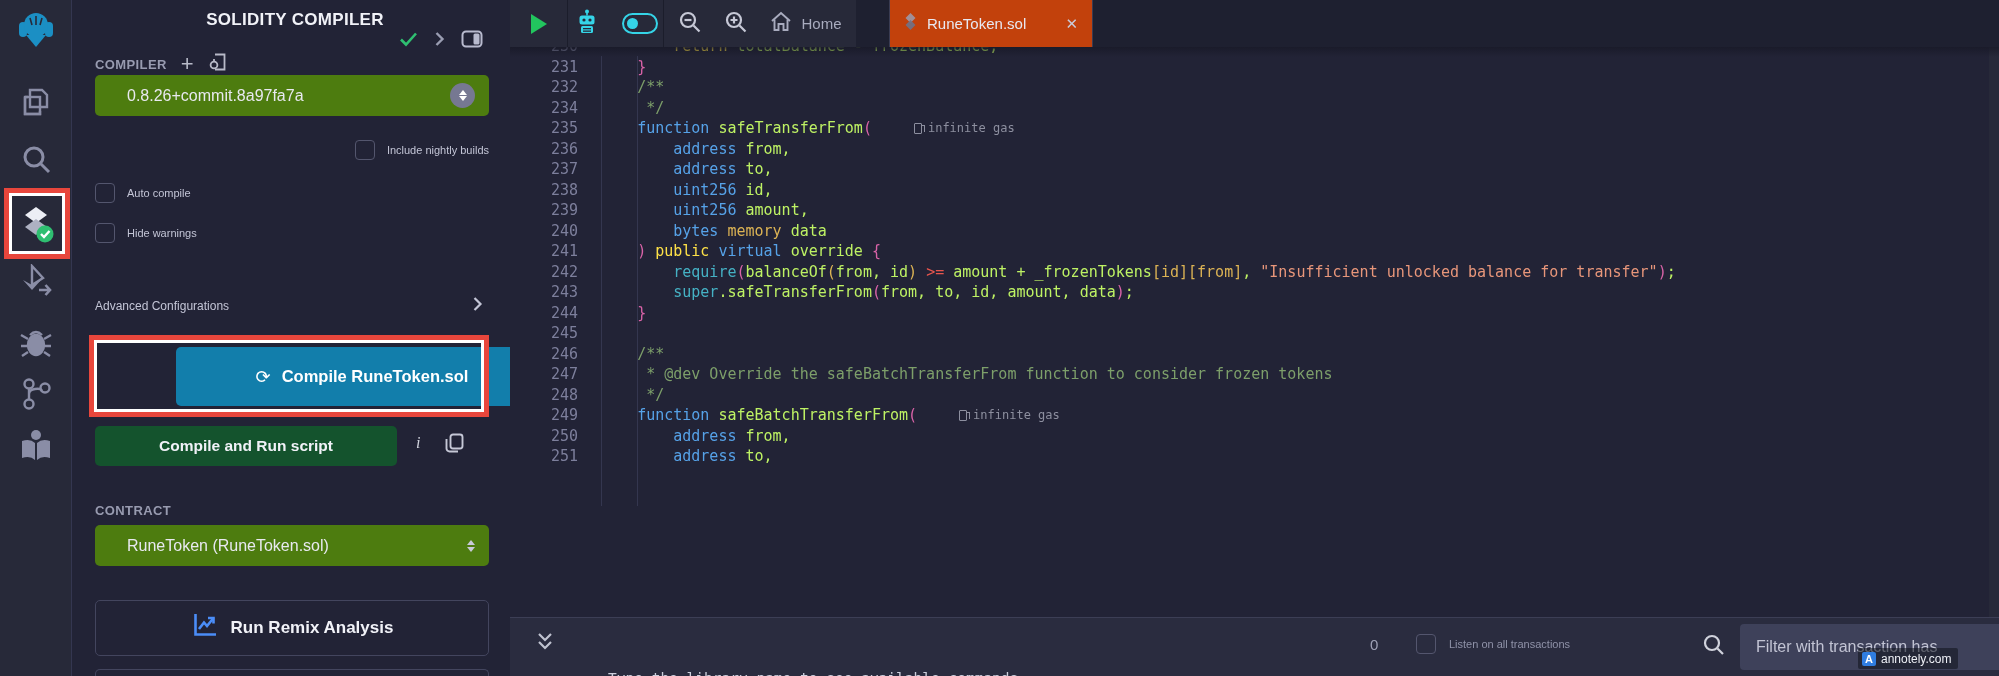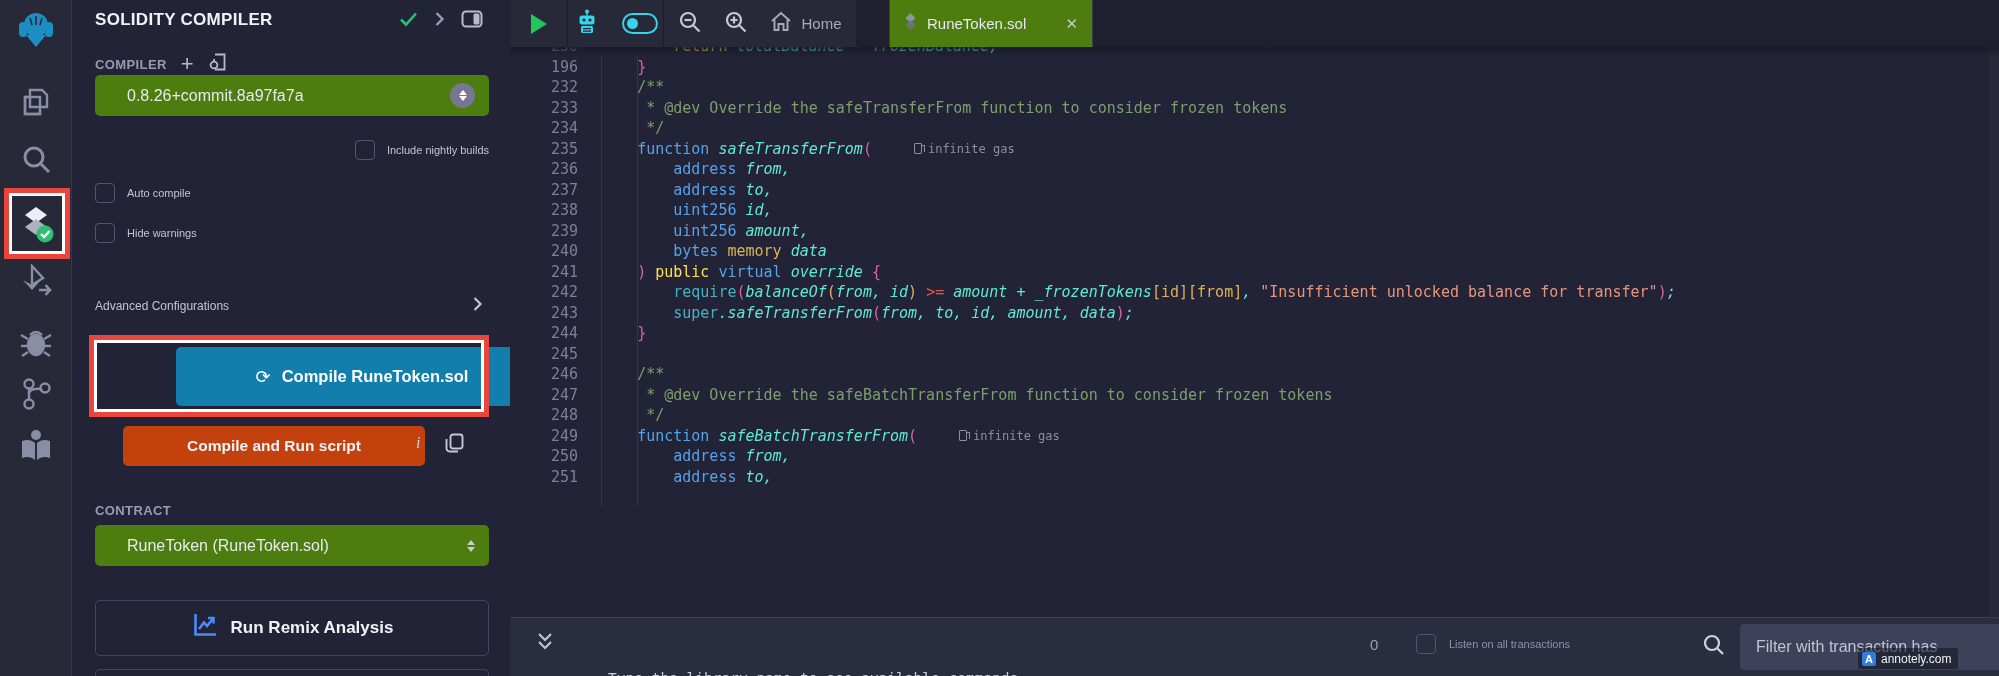--- a/index.html
+++ b/index.html
@@ -17,21 +17,21 @@
   .rail-item { position:absolute; left:0; width:72px; display:flex; justify-content:center; align-items:center; cursor:pointer; }
   .rail svg { display:block; }
   .ann-frame {
     position:absolute; border:5px solid #e8463c; box-shadow:inset 0 0 0 3px #ffffff;
     pointer-events:none; z-index:30;
   }
   #ann-rail { left:4px; top:188px; width:66px; height:71px; }
   #ann-compile { left:89px; top:335px; width:400px; height:82px; }
   
   .panel { position:absolute; left:72px; top:0; width:438px; height:676px; background:#222336; }
-  .panel-header { position:absolute; left:23px; top:10px; width:400px; height:26px; display:flex; align-items:flex-start; }
+  .panel-header { position:absolute; left:23px; top:10px; width:400px; height:26px; display:flex; align-items:center;flex-direction:column; }
   .panel-title { font-size:17px; font-weight:700; color:#f1f2f8; letter-spacing:.3px; flex:0 0 auto; }
   .panel-header .hdr-icons { margin-left:auto; display:flex; align-items:center; gap:16px; padding-right:12px; }
   .section-label { font-size:13px; font-weight:700; color:#989bb0; letter-spacing:.4px; }
   .compiler-row { position:absolute; left:23px; top:52px; display:flex; align-items:center; gap:14px; }
   .select-box {
     position:absolute; left:23px; width:394px; height:41px; background:#4d7c0f; border-radius:5px;
     display:flex; align-items:center; padding:0 14px 0 32px; font-size:16px; color:#e8e9f0; cursor:pointer;
   }
   #version-select { top:75px; }
   #contract-select { top:525px; }
@@ -53,23 +53,23 @@
   .adv-row { position:absolute; left:23px; top:296px; width:394px; display:flex; align-items:center; cursor:pointer; }
   .adv-label { font-size:12px; color:#c3c5d6; }
   .adv-chevron { margin-left:auto; padding-right:6px; }
   .btn-compile {
     position:absolute; left:104px; top:347px; width:372px; height:59px; background:#127eab;
     border:none; border-radius:5px; color:#ffffff; font-size:16.5px; font-weight:600;
     font-family:"Liberation Sans", sans-serif; display:flex; align-items:center; justify-content:center; gap:11px; cursor:pointer;
   }
   .sync-glyph { font-size:18px; font-weight:400; }
   .btn-compile-run {
-    position:absolute; left:23px; top:426px; width:302px; height:40px; background:#c2410c;
+    position:absolute; left:23px; top:426px; width:302px; height:40px; background:#14532d;
     border:none; border-radius:5px; color:#f1f2f8; font-size:15.5px; font-weight:600;
-    font-family:"Liberation Sans", sans-serif; cursor:pointer;margin-left:28px;
+    font-family:"Liberation Sans", sans-serif; cursor:pointer;
   }
   .cr-info { position:absolute; left:344px; top:434px; font-size:16px; font-style:italic; font-family:"Liberation Serif", serif; color:#d0d2dc; cursor:pointer; }
   .cr-copy { position:absolute; left:373px; top:433px; cursor:pointer; }
   #contract-label { position:absolute; left:23px; top:503px; }
   .btn-analysis {
     position:absolute; left:23px; top:600px; width:394px; height:56px; background:transparent;
     border:1px solid #43455e; border-radius:5px; color:#f1f2f8; font-size:17px; font-weight:600;
     font-family:"Liberation Sans", sans-serif; display:flex; align-items:center; justify-content:center; gap:13px; cursor:pointer;
   }
   .btn-partial { position:absolute; left:23px; top:669px; width:394px; height:10px; border:1px solid #43455e; border-bottom:none; border-radius:5px 5px 0 0; }
@@ -81,34 +81,34 @@
   .tb-sec > * { cursor:pointer; }
   #sec-run { width:58px; }
   #sec-ai { width:96px; }
   #sec-zoom { width:192px; border-right:none; }
   .play-tri { width:0; height:0; border-top:10px solid transparent; border-bottom:10px solid transparent; border-left:16px solid #22c55e; }
   .toggle-pill { width:36px; height:21px; border:2.5px solid #35d4e7; border-radius:11px; position:relative; }
   .toggle-pill::after { content:""; position:absolute; left:3px; top:2.5px; width:11px; height:11px; border-radius:50%; background:#35d4e7; }
   .home-tab { display:flex; align-items:center; gap:9px; }
   .home-label { font-size:15px; color:#a8abbe; }
   .tab-active {
-    position:absolute; left:379px; top:0; width:204px; height:47px; background:#4d7c0f;
+    position:absolute; left:379px; top:0; width:204px; height:47px; background:#c2410c;
     border-left:1px solid #3a3c52; border-right:1px solid #3a3c52;
     display:flex; align-items:center; gap:10px; padding:0 14px; cursor:pointer;justify-content:flex-end;
   }
   .tab-label { font-size:15px; color:#e8e9f2; }
   .tab-close { margin-left:auto; font-size:15px; color:#c9cbda; cursor:pointer; }
   
   .editor { position:absolute; left:0; top:47px; width:1489px; height:570px; background:#222336; overflow:hidden; }
   .editor-shadow { position:absolute; left:0; top:0; width:1489px; height:10px; background:linear-gradient(#181927cc,#18192700); z-index:4; }
   .code-lines { position:absolute; left:0; top:-11px; width:1489px; font-family:"DejaVu Sans Mono", monospace; font-size:15px; }
   .code-row { height:20.5px; display:flex; align-items:center; white-space:pre; }
   .ln { width:68px; text-align:right; color:#7d7f9c; flex:0 0 auto; }
   .code { margin-left:23px; color:#d6d7e0; }
-  .s-p { color:#5eead4;font-style:italic; } .s-b { color:#56a2e8;margin-top:32px; } .s-g { color:#fde047; }
+  .s-p { color:#bef264; } .s-b { color:#56a2e8;margin-top:32px; } .s-g { color:#fde047; }
   .s-t { color:#45b1c4; } .s-y { color:#dcb354; } .s-m { color:#d963a8; }
   .s-r { color:#e8554d; } .s-o { color:#e8967a; } .s-c { color:#7d9f6a; }
   .gas { margin-left:42px; font-size:12px; color:#8d8f9f; display:inline-flex; align-items:center; gap:6px; }
   .gas-glyph { display:inline-block; width:8px; height:11px; border:1.5px solid #8d8f9f; border-radius:1px; position:relative; }
   .gas-glyph::after { content:""; position:absolute; right:-4px; top:1px; width:3px; height:6px; border-right:1.5px solid #8d8f9f; border-top:1.5px solid #8d8f9f; }
   .indent-guide { position:absolute; top:9px; width:1px; height:450px; background:#34364f; }
   .editor-scrollbar { position:absolute; right:0; top:0; width:10px; height:570px; background:#272939; }
   
   .terminal { position:absolute; left:0; top:617px; width:1489px; height:59px; background:#2a2c3f; border-top:1px solid #3c3e55; }
   .term-expand { position:absolute; left:26px; top:13px; cursor:pointer; }
@@ -365,23 +365,22 @@
         <span class="tab-label">RuneToken.sol</span>
         <span class="tab-close">✕</span>
       </div>
     </div>
 
     <div class="editor">
       <div class="indent-guide" style="left:91px;"></div>
       <div class="indent-guide" style="left:127px;"></div>
       <div class="code-lines">
           <div class="code-row"><span class="ln">230</span><span class="code"><span class="s-p">        </span><span class="s-g">return</span><span class="s-p"> totalBalance - frozenBalance;</span></span></div>
-          <div class="code-row"><span class="ln">196</span><span class="code"><span class="s-p">    </span><span class="s-m">}</span></span></div>
+          <div class="code-row"><span class="ln">231</span><span class="code"><span class="s-p">    </span><span class="s-m">}</span></span></div>
           <div class="code-row"><span class="ln">232</span><span class="code"><span class="s-p">    </span><span class="s-c">/**</span></span></div>
-          <div class="code-row"><span class="ln">233</span><span class="code"><span class="s-p">    </span><span class="s-c"> * @dev Override the safeTransferFrom function to consider frozen tokens</span></span></div>
           <div class="code-row"><span class="ln">234</span><span class="code"><span class="s-p">    </span><span class="s-c"> */</span></span></div>
           <div class="code-row"><span class="ln">235</span><span class="code"><span class="s-p">    </span><span class="s-b">function</span><span class="s-p"> safeTransferFrom</span><span class="s-m">(</span></span><span class="gas"><span class="gas-glyph"></span>infinite gas</span></div>
           <div class="code-row"><span class="ln">236</span><span class="code"><span class="s-p">        </span><span class="s-b">address</span><span class="s-p"> from,</span></span></div>
           <div class="code-row"><span class="ln">237</span><span class="code"><span class="s-p">        </span><span class="s-b">address</span><span class="s-p"> to,</span></span></div>
           <div class="code-row"><span class="ln">238</span><span class="code"><span class="s-p">        </span><span class="s-b">uint256</span><span class="s-p"> id,</span></span></div>
           <div class="code-row"><span class="ln">239</span><span class="code"><span class="s-p">        </span><span class="s-b">uint256</span><span class="s-p"> amount,</span></span></div>
           <div class="code-row"><span class="ln">240</span><span class="code"><span class="s-p">        </span><span class="s-b">bytes</span><span class="s-p"> </span><span class="s-y">memory</span><span class="s-p"> data</span></span></div>
           <div class="code-row"><span class="ln">241</span><span class="code"><span class="s-p">    </span><span class="s-m">)</span><span class="s-p"> </span><span class="s-g">public</span><span class="s-p"> </span><span class="s-b">virtual</span><span class="s-p"> override </span><span class="s-m">{</span></span></div>
           <div class="code-row"><span class="ln">242</span><span class="code"><span class="s-p">        </span><span class="s-t">require</span><span class="s-m">(</span><span class="s-p">balanceOf</span><span class="s-y">(</span><span class="s-p">from, id</span><span class="s-y">)</span><span class="s-p"> </span><span class="s-r">&gt;=</span><span class="s-p"> amount + _frozenTokens</span><span class="s-y">[id][from]</span><span class="s-p">, </span><span class="s-o">"Insufficient unlocked balance for transfer"</span><span class="s-m">)</span><span class="s-p">;</span></span></div>
           <div class="code-row"><span class="ln">243</span><span class="code"><span class="s-p">        </span><span class="s-t">super</span><span class="s-p">.safeTransferFrom</span><span class="s-m">(</span><span class="s-p">from, to, id, amount, data</span><span class="s-m">)</span><span class="s-p">;</span></span></div>

